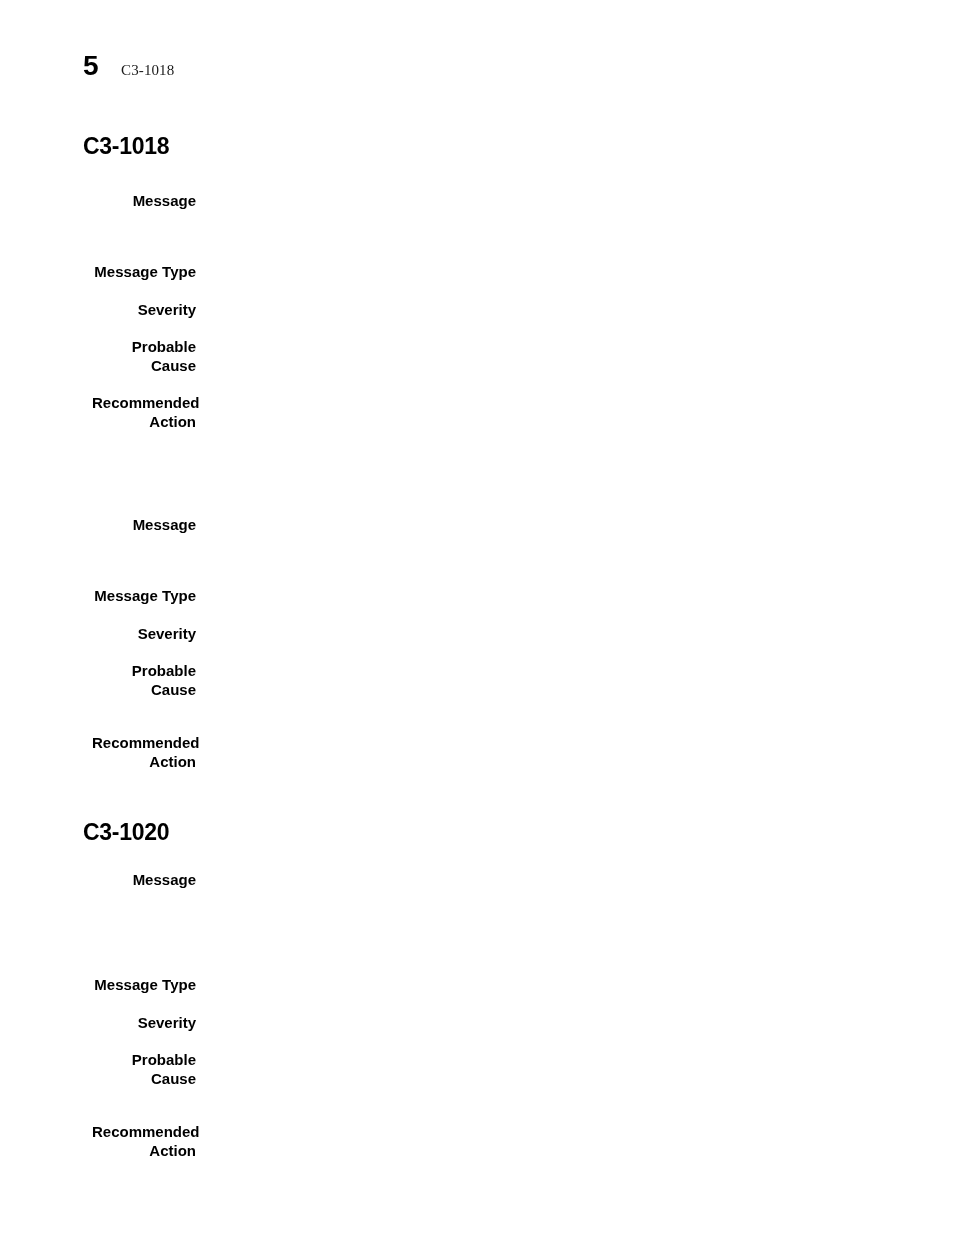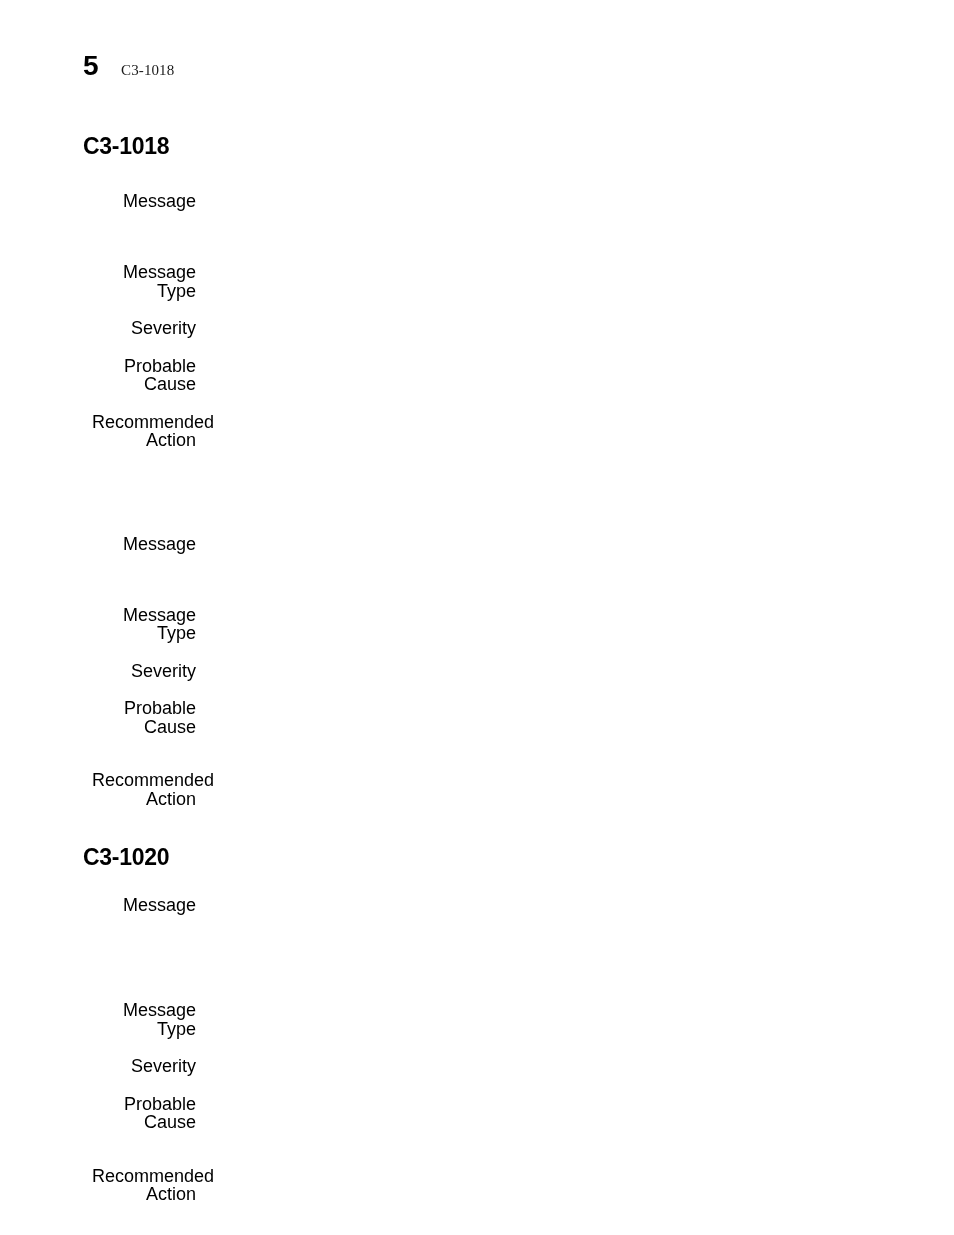--- a/index.html
+++ b/index.html
@@ -80,22 +80,22 @@
     width: 954px;
     table-layout: fixed;
   }
   .field-row {
     vertical-align: top;
   }
   .field-label {
     width: 196px;
     text-align: right;
     font-family: "Liberation Sans", sans-serif;
-    font-size: 18px;
-    font-weight: normal;
+    font-size: 15px;
+    font-weight: bold;
     line-height: 18.5px;
     color: #000000;
     padding: 0;
     white-space: normal;
     word-spacing: 0.2px;
   }
   .field-value {
     width: 758px;
     padding: 0 40px 0 22px;
     font-family: "Liberation Sans", sans-serif;
@@ -173,21 +173,21 @@
               <td class="field-label" style="padding-top: 19px;"><span class="label-inner">Probable Cause</span></td>
               <td class="field-value" style="padding-top: 19px;"><span class="value-inner" style="min-height: 37px;"></span></td>
             </tr>
             <tr class="field-row">
               <td class="field-label" style="padding-top: 35px;"><span class="label-inner">Recommended Action</span></td>
               <td class="field-value" style="padding-top: 35px;"><span class="value-inner" style="min-height: 37px;"></span></td>
             </tr>
           </tbody>
         </table>
       </div>
-      <div class="section" style="margin-top: 36px;">
+      <div class="section" style="margin-top: 48px;">
         <h2 class="section-heading">C3-1020</h2>
         <table class="fields">
           <tbody>
             <tr class="field-row">
               <td class="field-label" style="padding-top: 25px;"><span class="label-inner">Message</span></td>
               <td class="field-value" style="padding-top: 25px;"><span class="value-inner" style="min-height: 55.5px;"></span></td>
             </tr>
             <tr class="field-row">
               <td class="field-label" style="padding-top: 50px;"><span class="label-inner">Message Type</span></td>
               <td class="field-value" style="padding-top: 50px;"><span class="value-inner" style="min-height: 18.5px;"></span></td>

